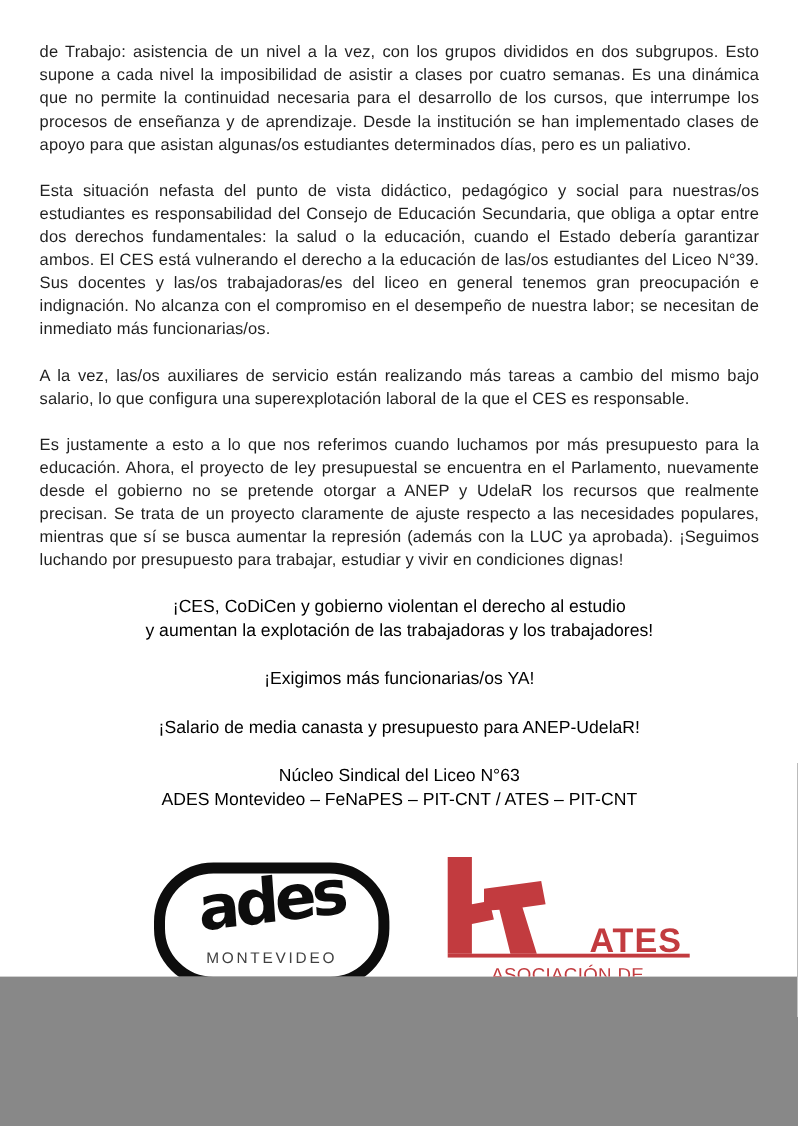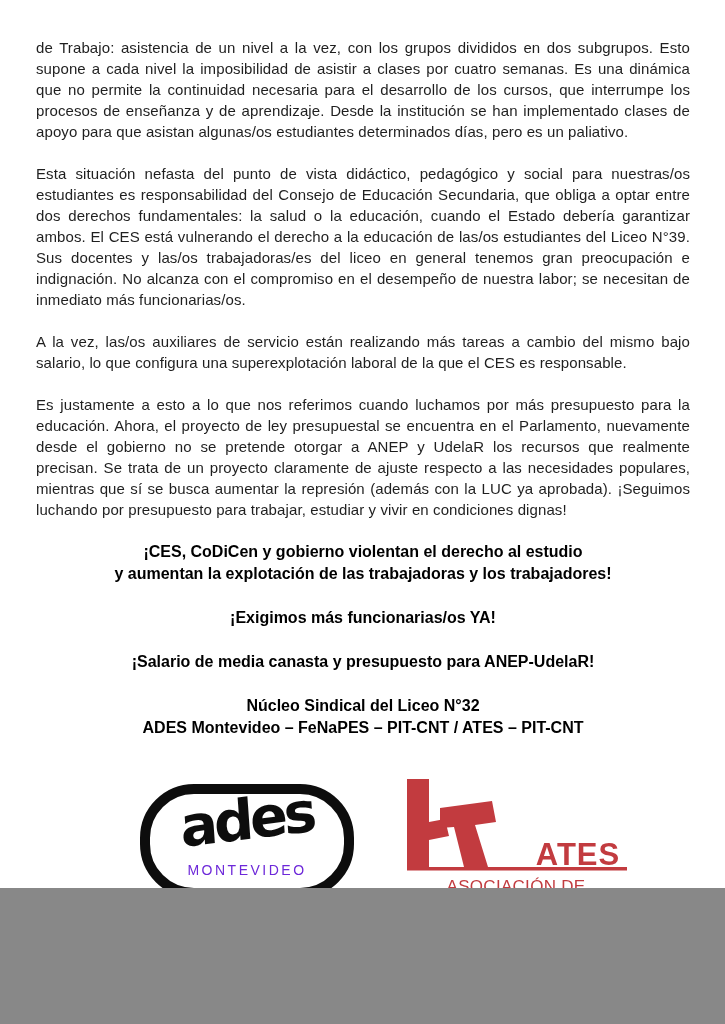--- a/index.html
+++ b/index.html
@@ -16,21 +16,21 @@
   p.body {
     margin:0 0 21px 0;
     font-size:15px;
     line-height:21px;
     text-align:justify;
     letter-spacing:0.1px;
   }
   .headlines {
     margin-top:18px;
     text-align:center;
-    font-weight:bold;
+    font-weight:normal;
     font-size:16px;
     line-height:22px;
     color:#000;
   }
   .headlines .spacer { height:22px; }
   
   .ades-logo {
     position:absolute; left:140px; top:784px;
     width:214px; height:114px;
     box-sizing:border-box;
@@ -46,21 +46,21 @@
     font-size:56px;
     line-height:60px;
     letter-spacing:-4px;
     color:#0d0d0d;
     transform:rotate(-7deg) skewX(-3deg);
   }
   .ades-city {
     position:absolute; left:0; right:0; bottom:10px;
     font-size:14px;
     letter-spacing:2.5px;
-    color:#6d28d9;
+    color:#404040;
   }
   .ades-caption {
     position:absolute; left:138px; top:901px;
     width:218px;
     font-weight:bold;
     font-size:19px;
     letter-spacing:0.5px;
     color:#111;
   }
   
@@ -90,21 +90,21 @@
     <p class="body">Es justamente a esto a lo que nos referimos cuando luchamos por más presupuesto para la educación. Ahora, el proyecto de ley presupuestal se encuentra en el Parlamento, nuevamente desde el gobierno no se pretende otorgar a ANEP y UdelaR los recursos que realmente precisan. Se trata de un proyecto claramente de ajuste respecto a las necesidades populares, mientras que sí se busca aumentar la represión (además con la LUC ya aprobada). ¡Seguimos luchando por presupuesto para trabajar, estudiar y vivir en condiciones dignas!</p>
 
     <div class="headlines">
       <div>¡CES, CoDiCen y gobierno violentan el derecho al estudio</div>
       <div>y aumentan la explotación de las trabajadoras y los trabajadores!</div>
       <div class="spacer"></div>
       <div>¡Exigimos más funcionarias/os YA!</div>
       <div class="spacer"></div>
       <div>¡Salario de media canasta y presupuesto para ANEP-UdelaR!</div>
       <div class="spacer"></div>
-      <div>Núcleo Sindical del Liceo N°32</div>
+      <div>Núcleo Sindical del Liceo N°63</div>
       <div>ADES Montevideo – FeNaPES – PIT-CNT / ATES – PIT-CNT</div>
     </div>
   </div>
 
   <div class="ades-logo">
     <span class="ades-wordmark">ades</span>
     <div class="ades-city">MONTEVIDEO</div>
   </div>
   <div class="ades-caption">FeNaPES - PIT-CNT</div>
 

